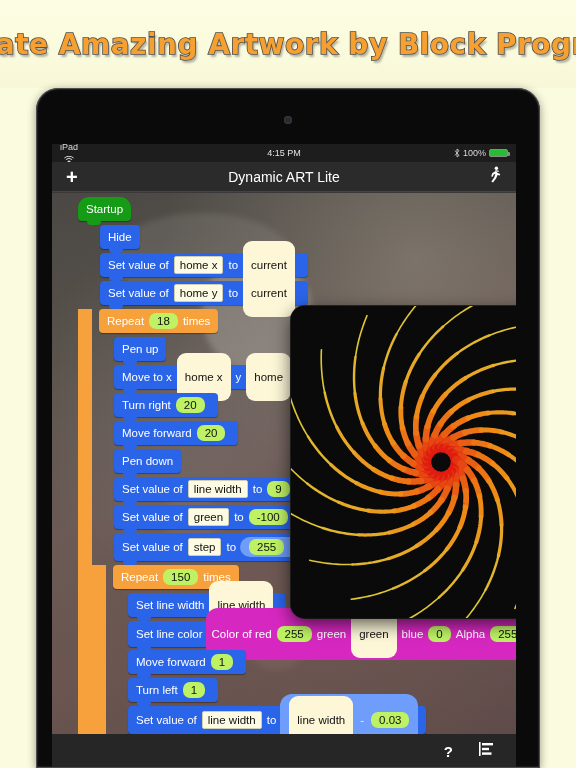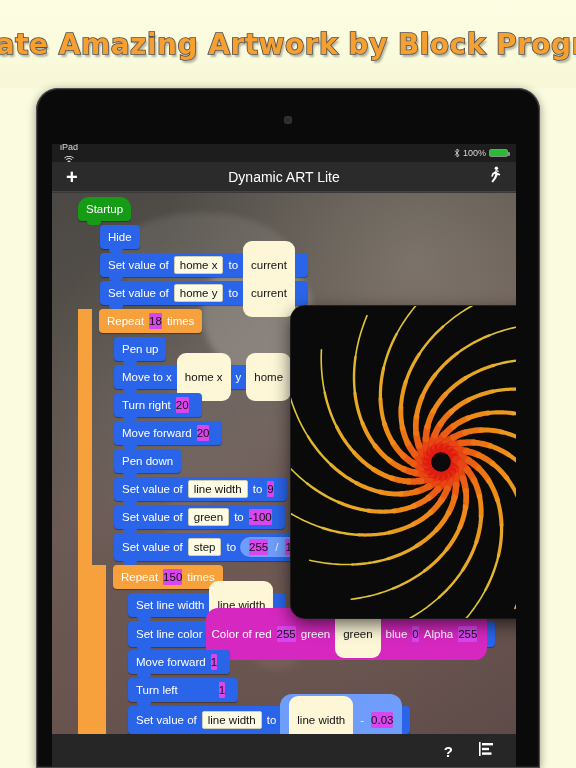--- a/index.html
+++ b/index.html
@@ -106,22 +106,22 @@
   .notch:after{
     content:""; position:absolute; left:9px; bottom:-4px;
     width:14px; height:5px; background:inherit; border-radius:0 0 4px 4px;
   }
   .field {
     background:#fdfbe4; color:#111; border-radius:2px;
     padding:1px 5px; margin:0 5px; font-size:11.5px; line-height:14px;
     border:1px solid #cfcdb6;
   }
   .oval {
-    background:#d946ef; color:#111; border-radius:1px;
-    padding:1px 0; margin:0 5px; font-size:11.5px; line-height:14px;
+    background:#bef264; color:#111; border-radius:7px;
+    padding:1px 8px; margin:0 5px; font-size:11.5px; line-height:14px;
   }
   .oval-cream {
     background:#fdf7d8; color:#111; border-radius:9px;
     padding:17px 8px; margin:0 5px; font-size:11.5px; line-height:14px;
   }
   .expr {
     background:#6e9dfb; border-radius:12px; display:flex; align-items:center;
     padding:2px 4px; margin-left:4px;
   }
   .magenta {
@@ -161,20 +161,21 @@
 
     <div id="statusbar">
       <div id="sb-left">
         <span>iPad</span>
         <svg width="10" height="8" viewBox="0 0 10 8">
           <path d="M5 7.2 L3.3 5.2 a2.6 2.6 0 0 1 3.4 0 Z" fill="#d8d8d8"></path>
           <path d="M1.9 3.6 a4.6 4.6 0 0 1 6.2 0" stroke="#d8d8d8" stroke-width="1" fill="none"></path>
           <path d="M0.4 2 a7 7 0 0 1 9.2 0" stroke="#d8d8d8" stroke-width="1" fill="none"></path>
         </svg>
       </div>
+      <div id="sb-center">4:15 PM</div>
       <div id="sb-right">
         <svg width="6" height="10" viewBox="0 0 6 10">
           <path d="M1 2.6 L5 7.4 L3 9 L3 1 L5 2.6 L1 7.4" stroke="#c8c8c8" stroke-width="0.9" fill="none"></path>
         </svg>
         <span>100%</span>
         <span class="batt"></span>
       </div>
     </div>
 
     <div id="navbar">
@@ -301,21 +302,21 @@
           <span>Alpha</span>
           <span class="oval">255</span>
         </span>
       </div>
 
       <div class="block blue notch" style="left:54px; top:457px;">
         <span>Move forward</span>
         <span class="oval">1</span>
       </div>
 
-      <div class="block blue notch" style="left:54px; top:485px;gap:36px;">
+      <div class="block blue notch" style="left:54px; top:485px;">
         <span>Turn left</span>
         <span class="oval">1</span>
       </div>
 
       <div class="block blue notch" style="left:54px; top:513px; height:28px;">
         <span>Set value of</span>
         <span class="field">line width</span>
         <span>to</span>
         <span class="expr">
           <span class="oval-cream">line width</span>

